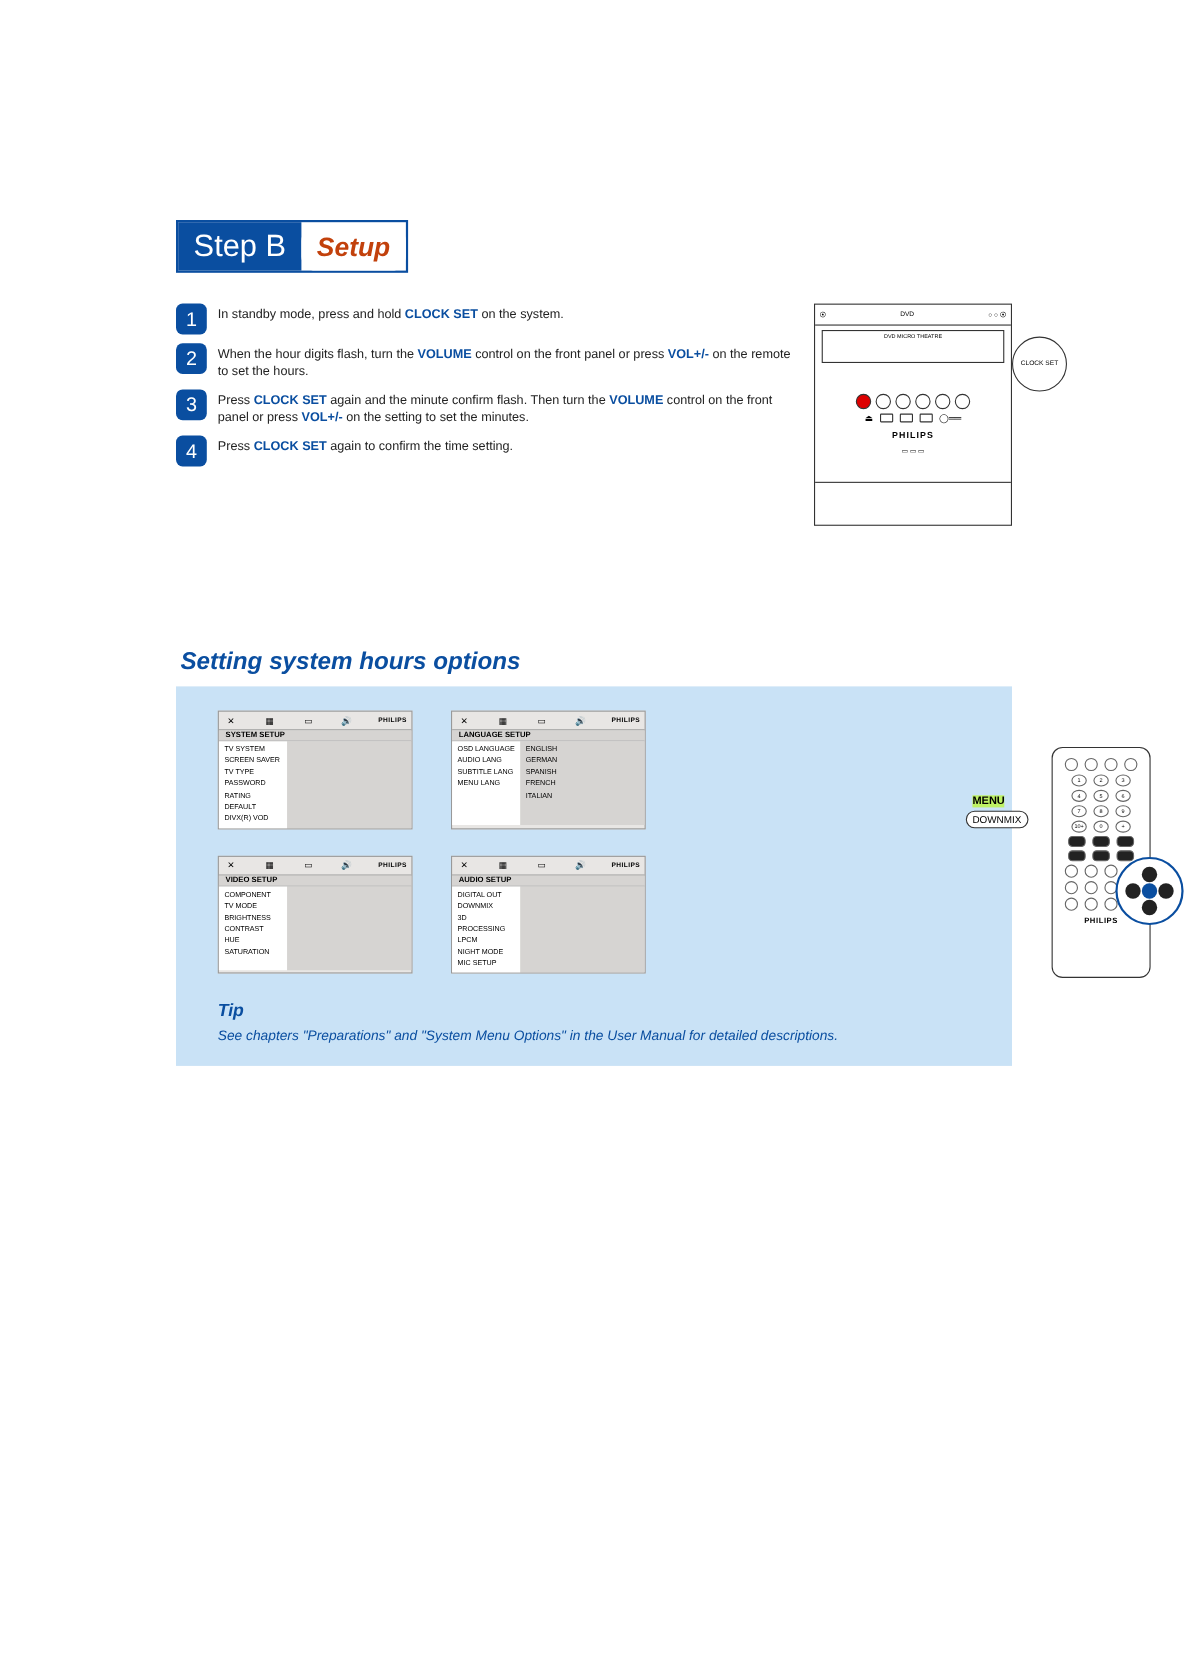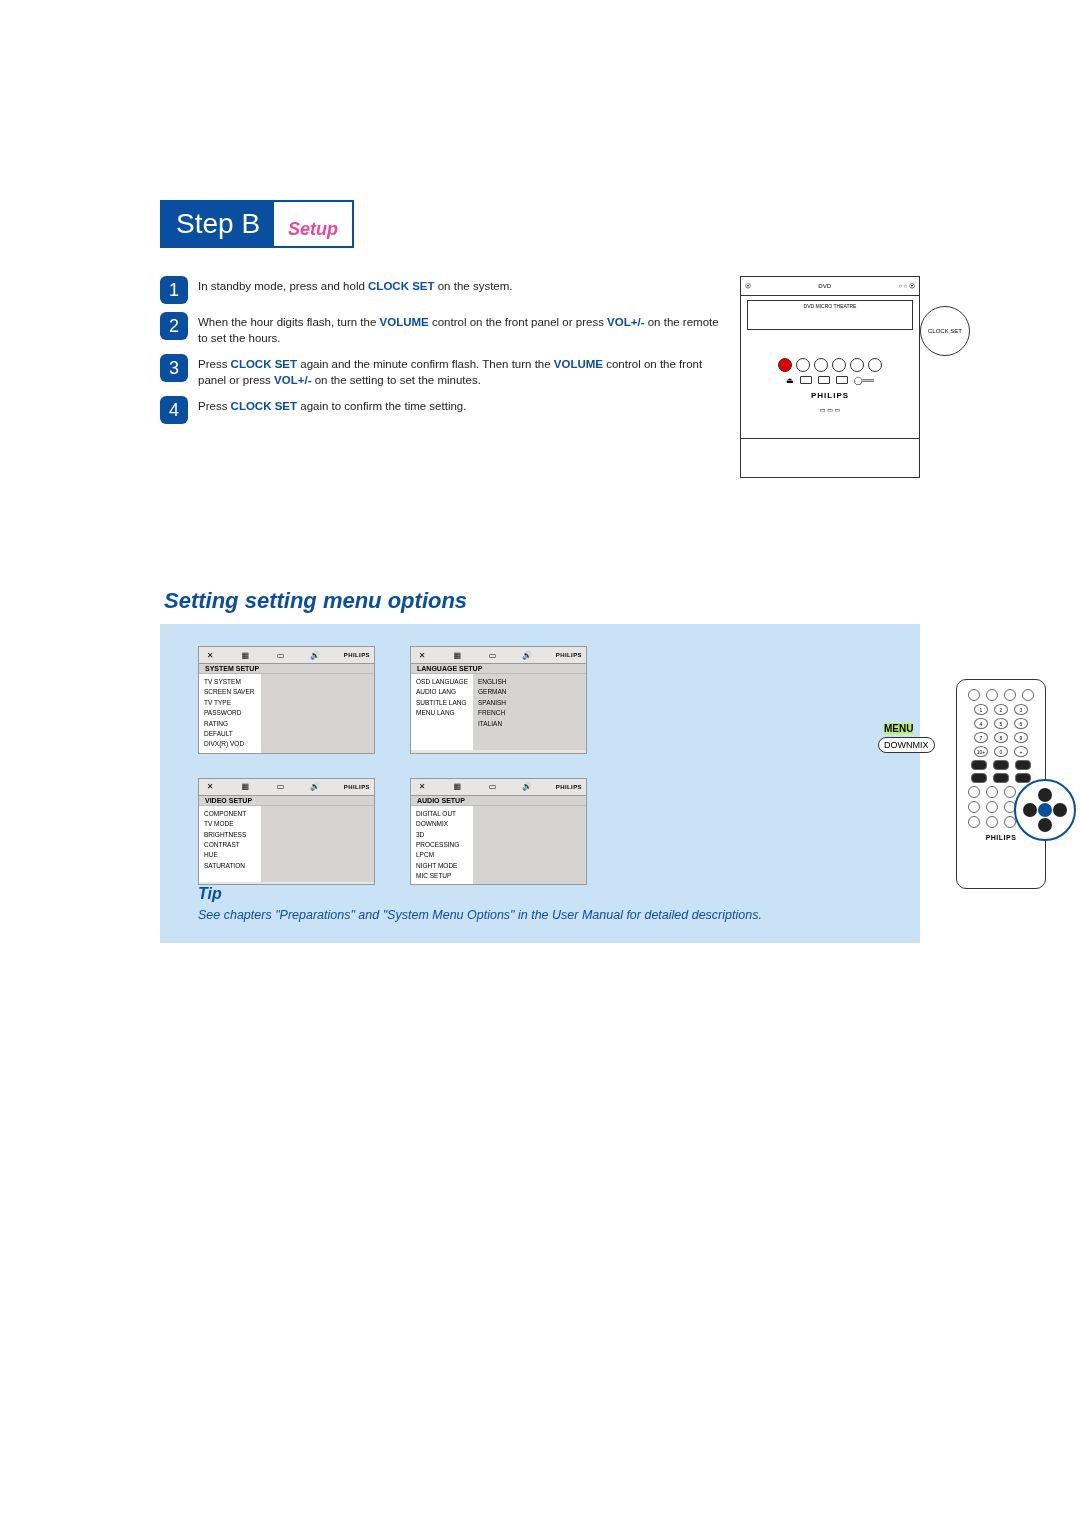--- a/index.html
+++ b/index.html
@@ -21,24 +21,24 @@
     margin-bottom: 28px;
   }
   .step-header .dark {
     background: #0a4ea0;
     color: #fff;
     padding: 6px 14px;
     font-size: 28px;
     font-weight: normal;
   }
   .step-header .light {
-    color: #ec4899;
+    color: #c2410c;
     background: #fff;
     padding: 6px 14px;
-    font-size: 18px;
+    font-size: 24px;
     font-style: italic;
     font-weight: bold;
     border-radius: 13px;
   }
   .section-title {
     color: #0a4ea0;
     font-style: italic;
     font-weight: bold;
     font-size: 22px;
     margin: 10px 0 10px 4px;
@@ -200,20 +200,21 @@
   }
   .osd-left div { padding:0 5px; }
   .osd-right {
     flex:1;
     background:#d6d4d2;
     padding:3px 5px;
     font-size:6.5px;
     line-height:1.6;
   }
   .tip-block {
+    margin-top: 26px;
   }
   .tip-title {
     color:#0a4ea0;font-style:italic;font-weight:bold;font-size:16px;
   }
   .tip-text {
     color:#0a4ea0;font-style:italic;font-size:12.5px;margin-top:4px;line-height:1.4;
   }
   .remote-block {
     position:absolute;
     right: -130px;
@@ -358,21 +359,21 @@
         <div class="dev-slot"></div>
       </div>
       <div class="dev-callout">
         <span>CLOCK SET</span>
       </div>
     </div>
   </div>
 
   
   <div class="menu-block">
-    <div class="section-title">Setting setting menu options</div>
+    <div class="section-title">Setting system hours options</div>
 
     <div class="blue-box">
 
       <div class="menus-grid">
 
         <div class="osd">
           <div class="osd-tabs">
             <span class="icon">✕</span>
             <span class="icon">▦</span>
             <span class="icon">▭</span>

